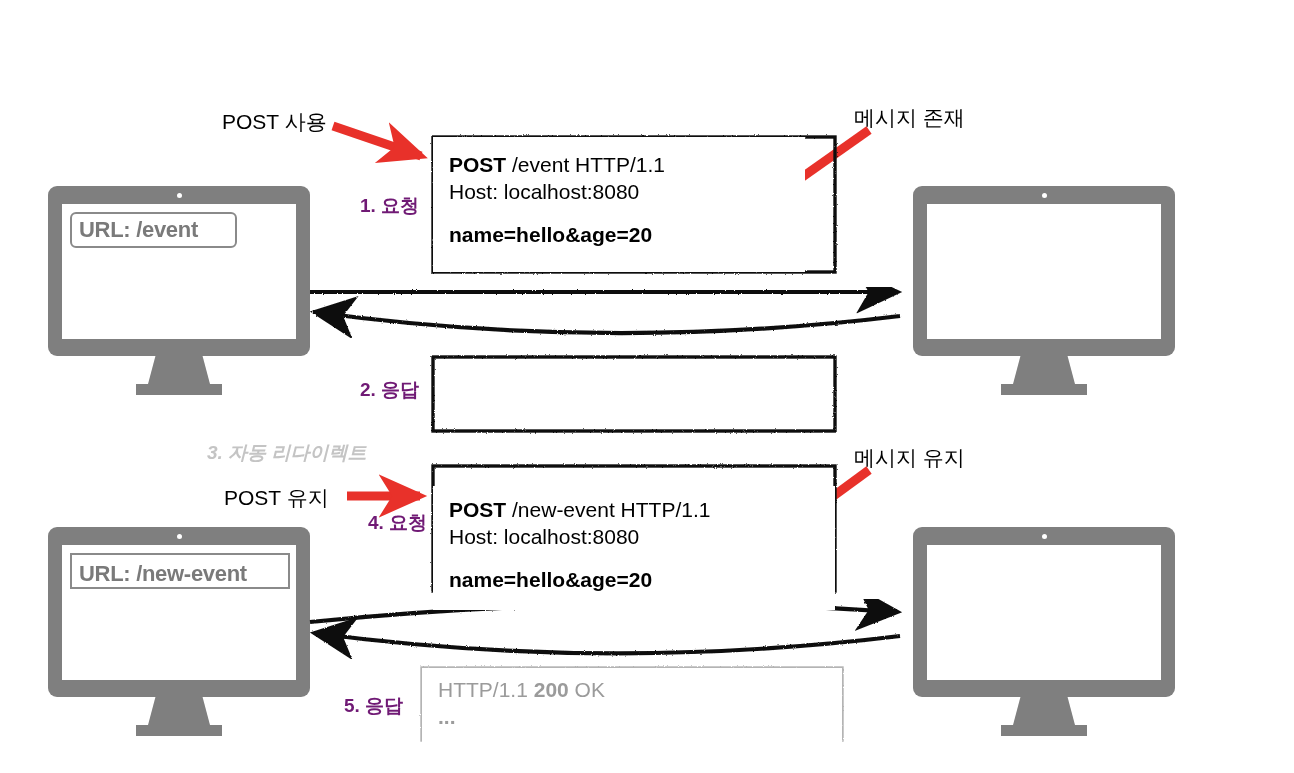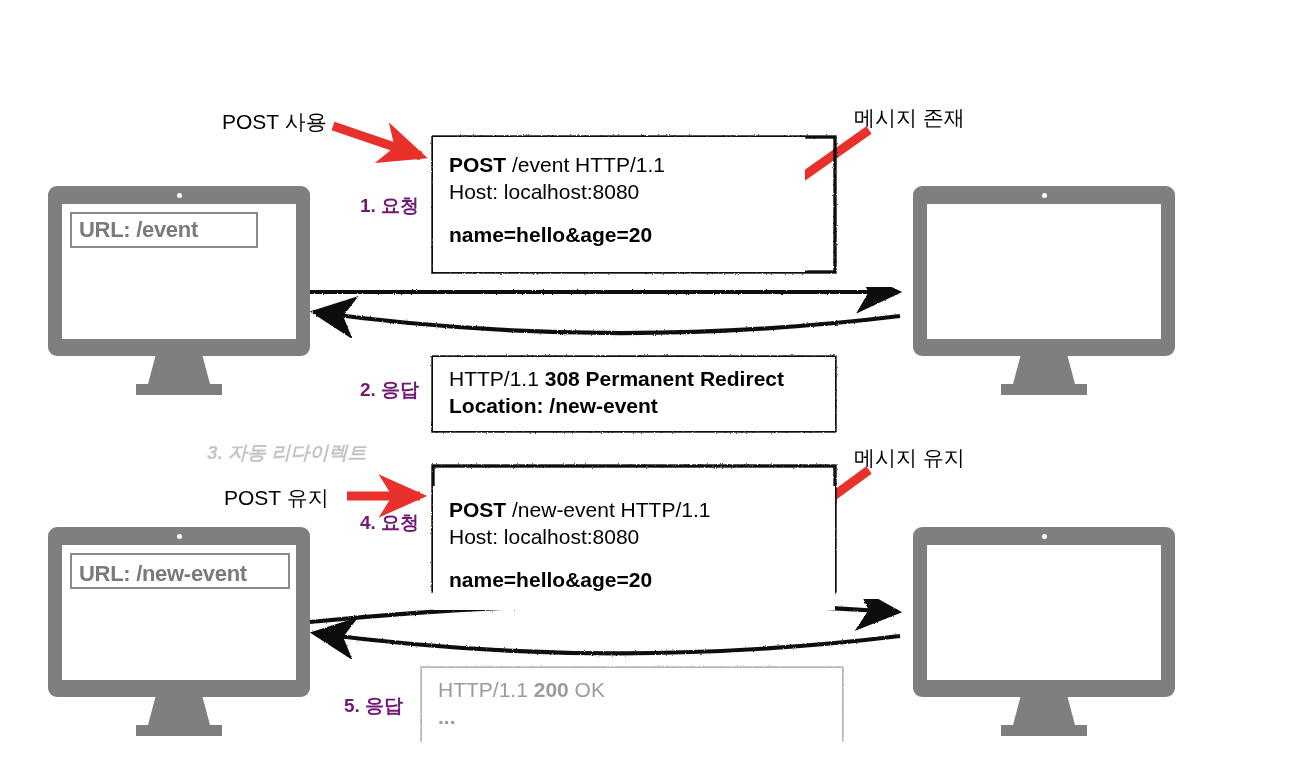--- a/index.html
+++ b/index.html
@@ -132,21 +132,21 @@
 </head>
 <body>
 
 <div id="slide">
 
 
   <div class="monitor" style="left:48px; top:186px; width:262px; height:170px;">
     <div class="bezel" style="height:170px;"></div>
     <div class="camera"></div>
     <div class="screen" style="height:135px;">
-      <div class="urlbar" style="width:188px;">
+      <div class="urlbar" style="width:167px;border-radius:6px;">
         <span class="urltext">URL: /event</span>
       </div>
     </div>
   </div>
   <div style="position:absolute;left:148px;top:356px;width:62px;height:28px;background:#7f7f7f;
               clip-path:polygon(12% 0%, 88% 0%, 100% 100%, 0% 100%);"></div>
   <div style="position:absolute;left:136px;top:384px;width:86px;height:11px;background:#7f7f7f;"></div>
 
   <div class="monitor" style="left:48px; top:527px; width:262px; height:170px;">
     <div class="bezel" style="height:170px;"></div>
@@ -234,28 +234,20 @@
     <div class="ln">
       <b>POST</b><span> /event HTTP/1.1</span>
     </div>
     <div class="ln">Host: localhost:8080</div>
     <div class="spacer"></div>
     <div class="ln">
       <b>name=hello&amp;age=20</b>
     </div>
   </div>
 
-  <div class="msgbox" style="left:433px; top:357px; width:402px; height:74px; padding-top:8px;">
-    <div class="ln">
-      <span>HTTP/1.1 </span><b>308 Permanent Redirect</b>
-    </div>
-    <div class="ln">
-      <b>Location: /new-event</b>
-    </div>
-  </div>
 
   <div class="msgbox" style="left:433px; top:466px; width:402px; height:124px; padding-top:10px;margin-top:20px;">
     <div class="ln">
       <b>POST</b><span> /new-event HTTP/1.1</span>
     </div>
     <div class="ln">Host: localhost:8080</div>
     <div class="spacer"></div>
     <div class="ln">
       <b>name=hello&amp;age=20</b>
     </div>
@@ -266,21 +258,21 @@
       <span>HTTP/1.1 </span><b>200</b><span> OK</span>
     </div>
     <div class="ln">
       <b>...</b>
     </div>
   </div>
 
   <div class="steplabel" style="left:360px; top:193px;">1. 요청</div>
   <div class="steplabel" style="left:360px; top:377px;">2. 응답</div>
   <div class="steplabel light" style="left:207px; top:440px;font-style:italic;">3. 자동 리다이렉트</div>
-  <div class="steplabel" style="left:360px; top:510px;">4. 요청</div>
+  <div class="steplabel" style="left:368px; top:510px;">4. 요청</div>
   <div class="steplabel" style="left:344px; top:693px;">5. 응답</div>
 
   <div class="annot" style="left:222px; top:108px;">POST 사용</div>
   <div class="annot" style="left:854px; top:104px;">메시지 존재</div>
   <div class="annot" style="left:224px; top:484px;">POST 유지</div>
   <div class="annot" style="left:854px; top:444px;">메시지 유지</div>
 
 </div>
 
 </body></html>

